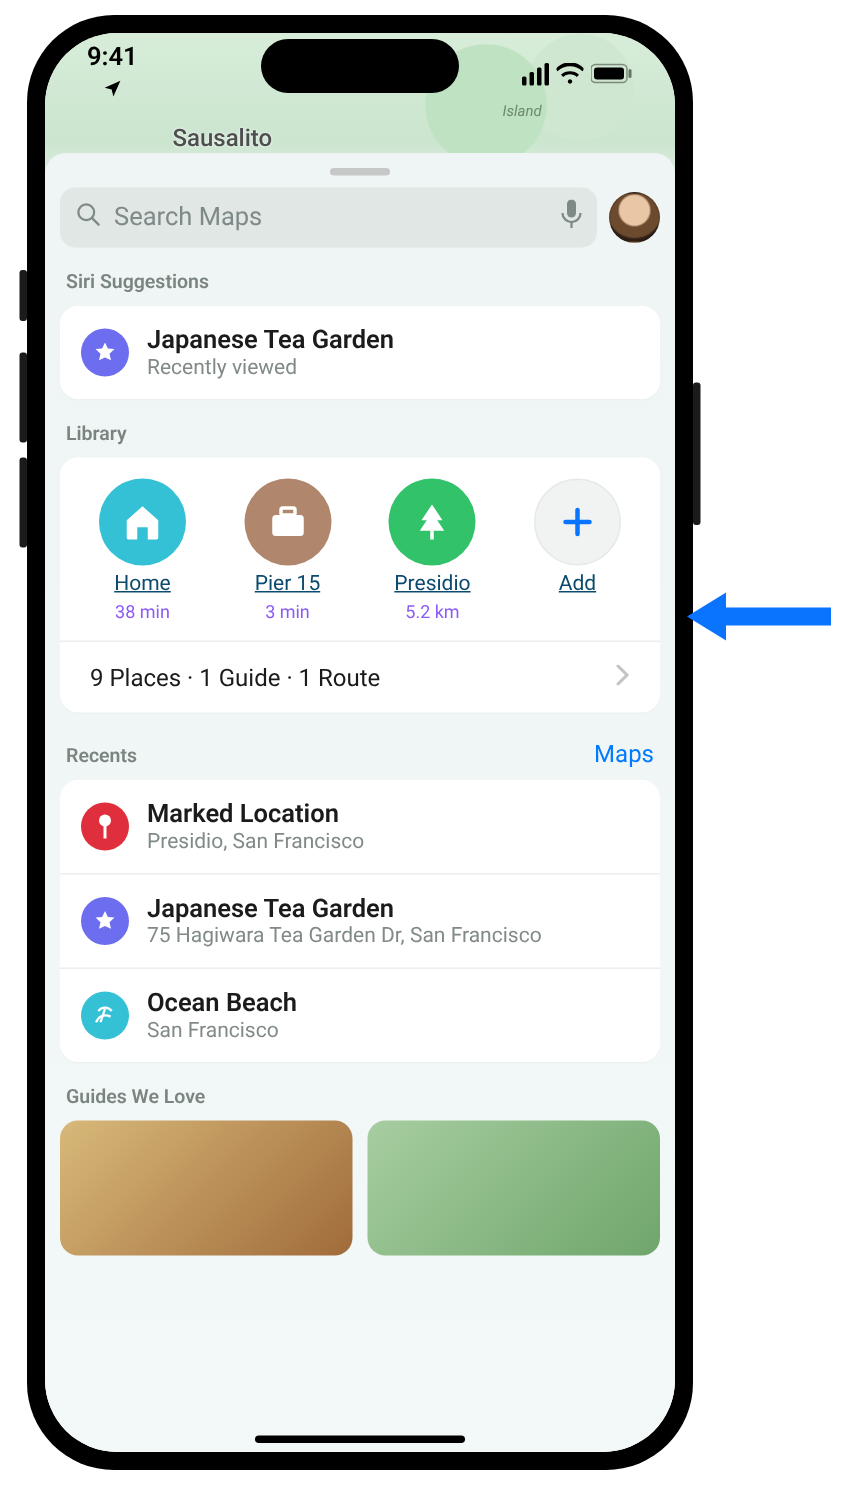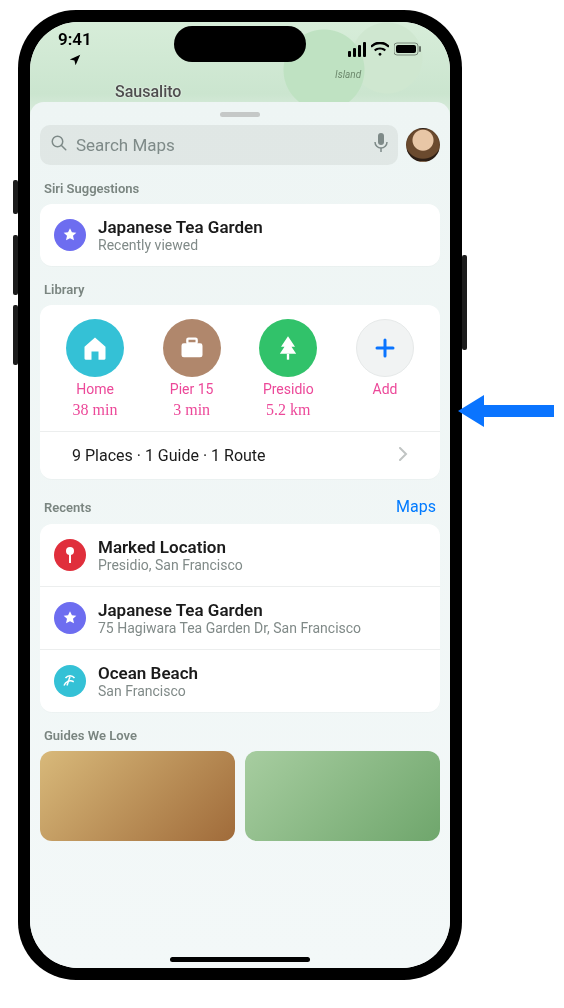--- a/index.html
+++ b/index.html
@@ -92,25 +92,25 @@
     display:flex;align-items:center;justify-content:center;flex:none;
   }
   .row-text { flex:1; min-width:0; }
   .row-title { font-size:17px; font-weight:600; color:#1b1b1b; }
   .row-sub   { font-size:14px; color:#808a88; }
   .chevron { color:#c0c4c3; font-size:16px; }
   
   .fav-strip { display:flex; justify-content:space-between; padding:14px 10px 12px; }
   .fav { display:flex; flex-direction:column; align-items:center; gap:4px; width:90px; }
   .fav-icon { width:58px;height:58px;border-radius:50%;display:flex;align-items:center;justify-content:center; }
-  .fav-label { font-size:14px; color:#ec4899; }
-  .fav-sub { font-size:16px; color:#ec4899;font-family:Liberation Serif, serif; }
+  .fav-label { font-size:14px; color:#0c4a6e;text-decoration:underline; }
+  .fav-sub { font-size:12px; color:#8b5cf6; }
   .fav-add { background:#f1f3f3; border:1px solid #e6e9e9; }
 
-  .summary-row { display:flex;align-items:center;justify-content:space-between;padding:14px 32px; border-top:1px solid #eceeee; font-size:16px; color:#1b1b1b; }
+  .summary-row { display:flex;align-items:center;justify-content:space-between;padding:14px 20px; border-top:1px solid #eceeee; font-size:16px; color:#1b1b1b; }
 
   .section-header { display:flex; align-items:baseline; justify-content:space-between; margin:18px 4px 8px; }
   .link { color:#007aff; font-size:16px; }
 
   .tiles { display:flex; gap:10px; padding-left:0; }
   .tile { flex:1; height:90px; border-radius:12px; background:linear-gradient(135deg,#d8b97a,#a06b3a); }
   .tile2 { background:linear-gradient(135deg,#a7cda0,#6fa66c); }
 
   .home-ind { position:absolute; bottom:6px; left:50%; transform:translateX(-50%); width:140px; height:5px; background:#000; border-radius:3px; }
 

